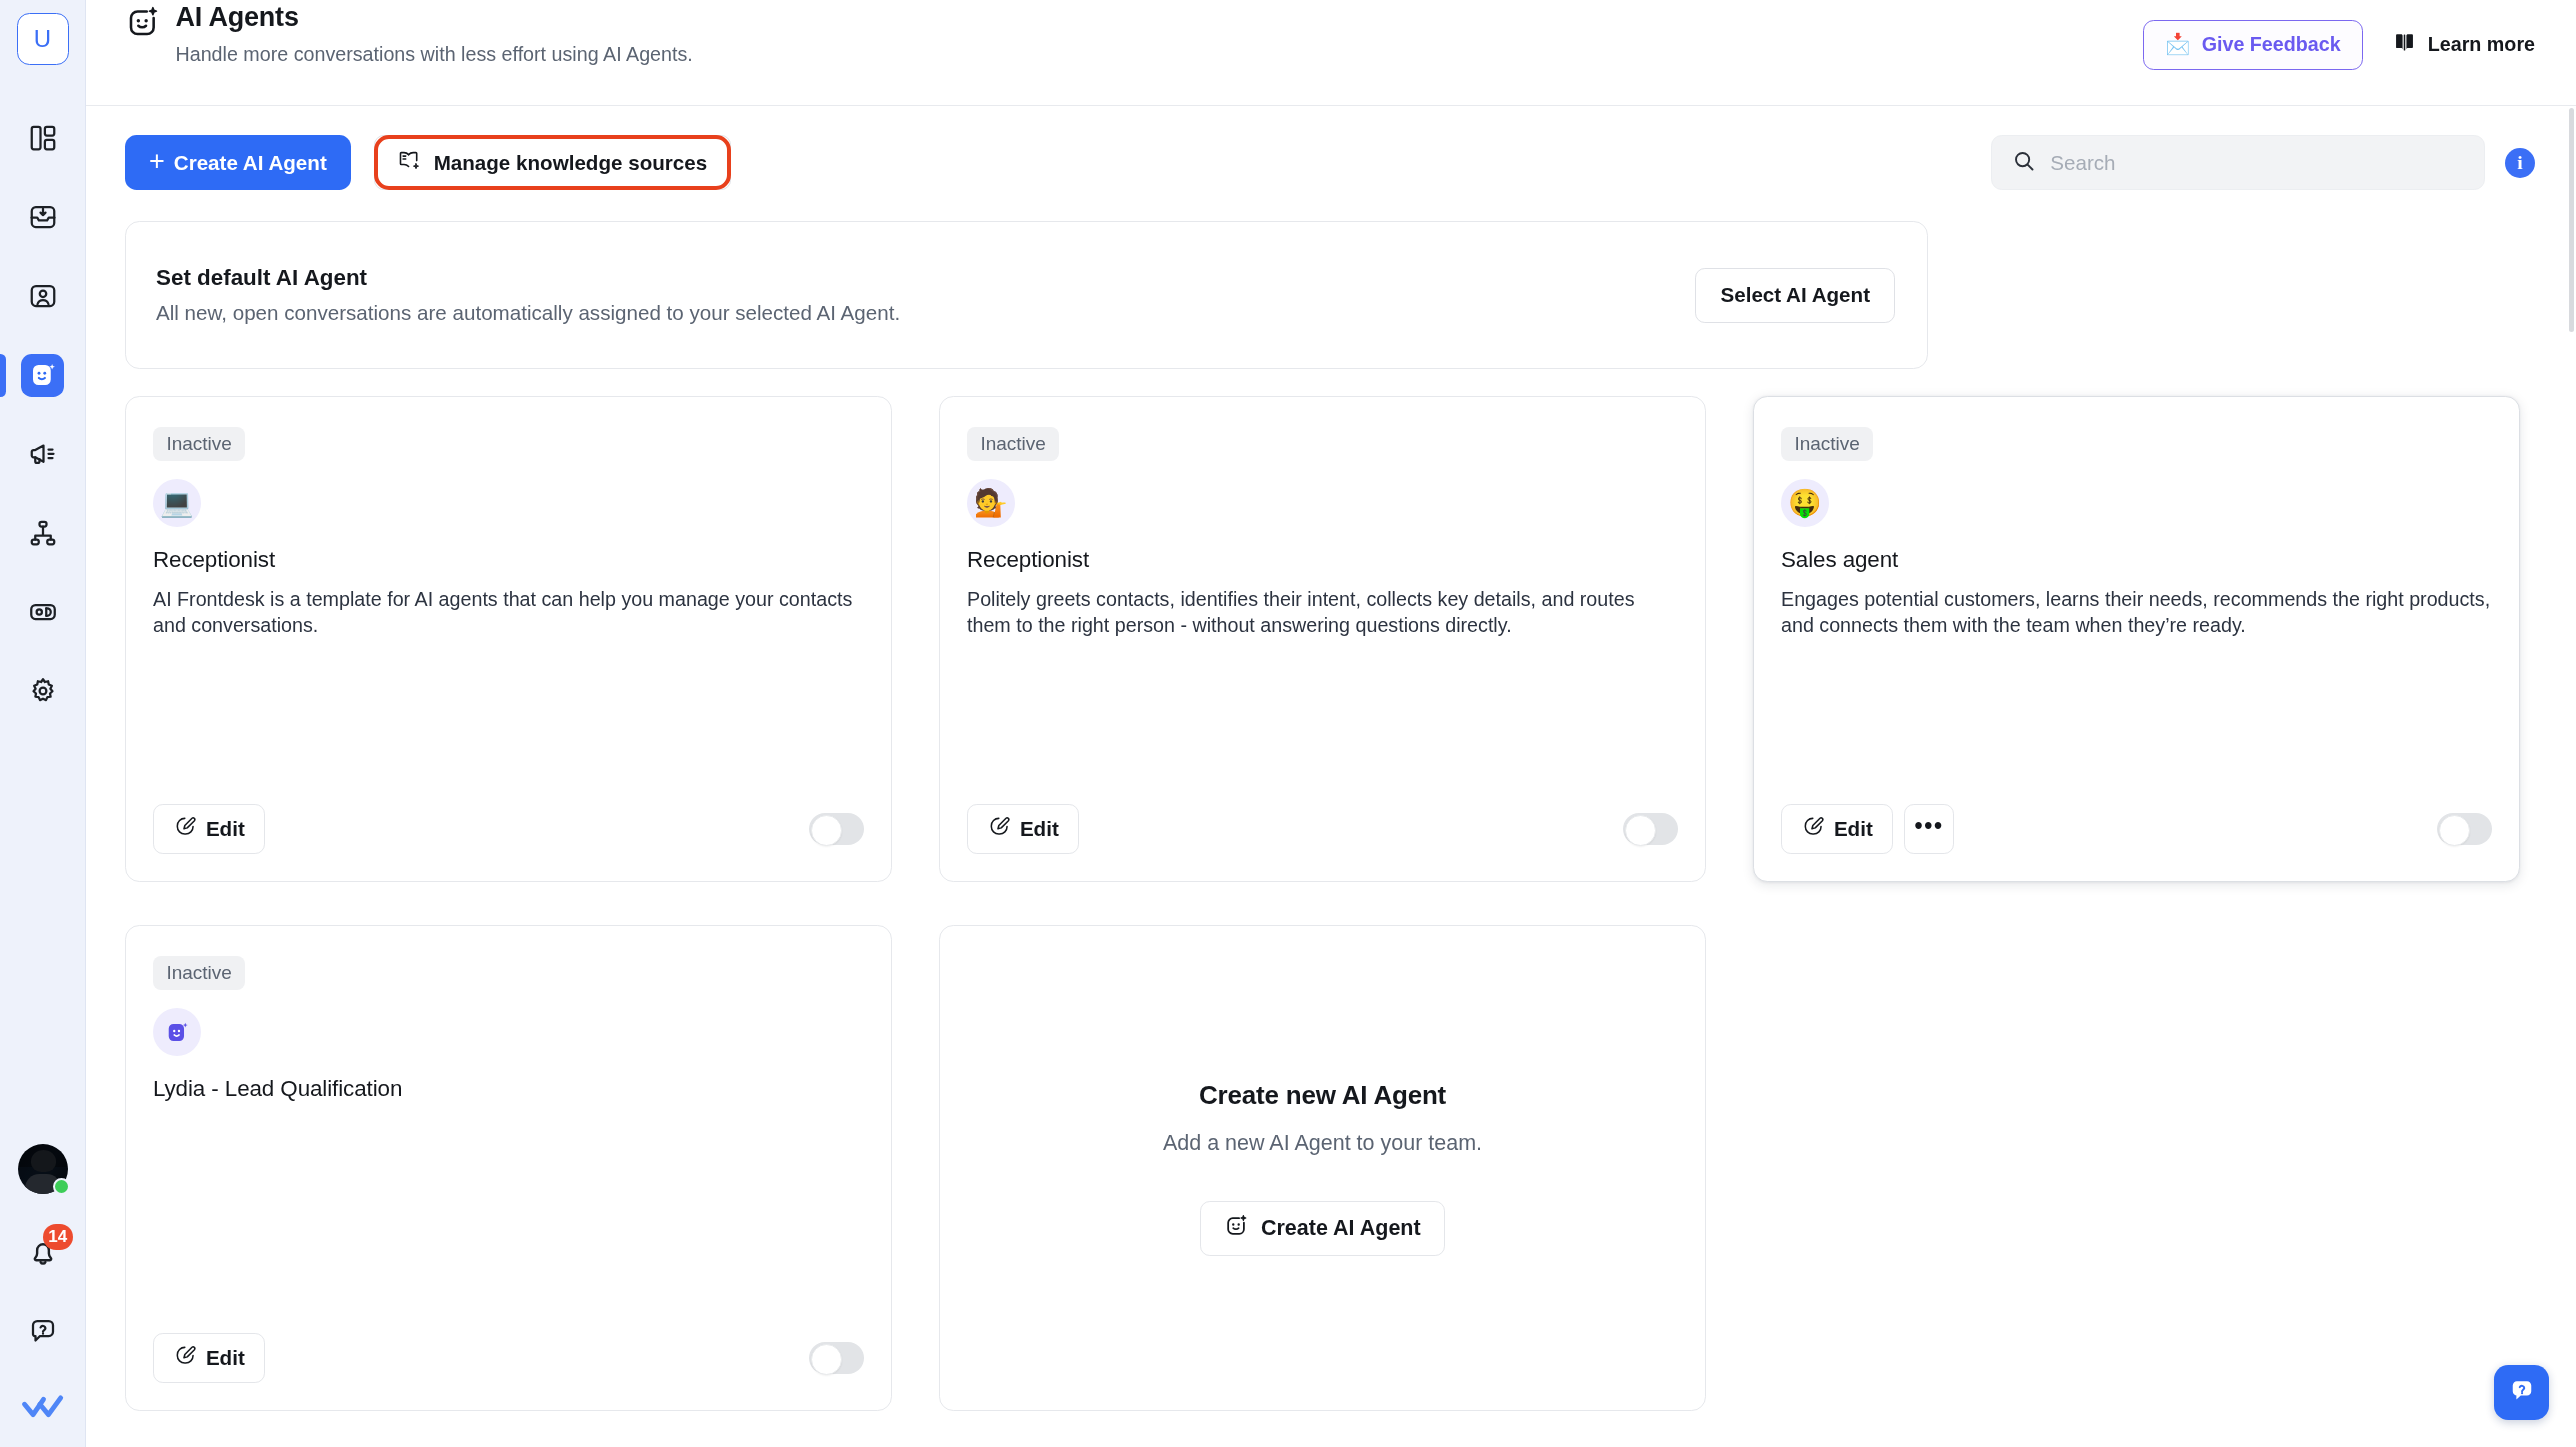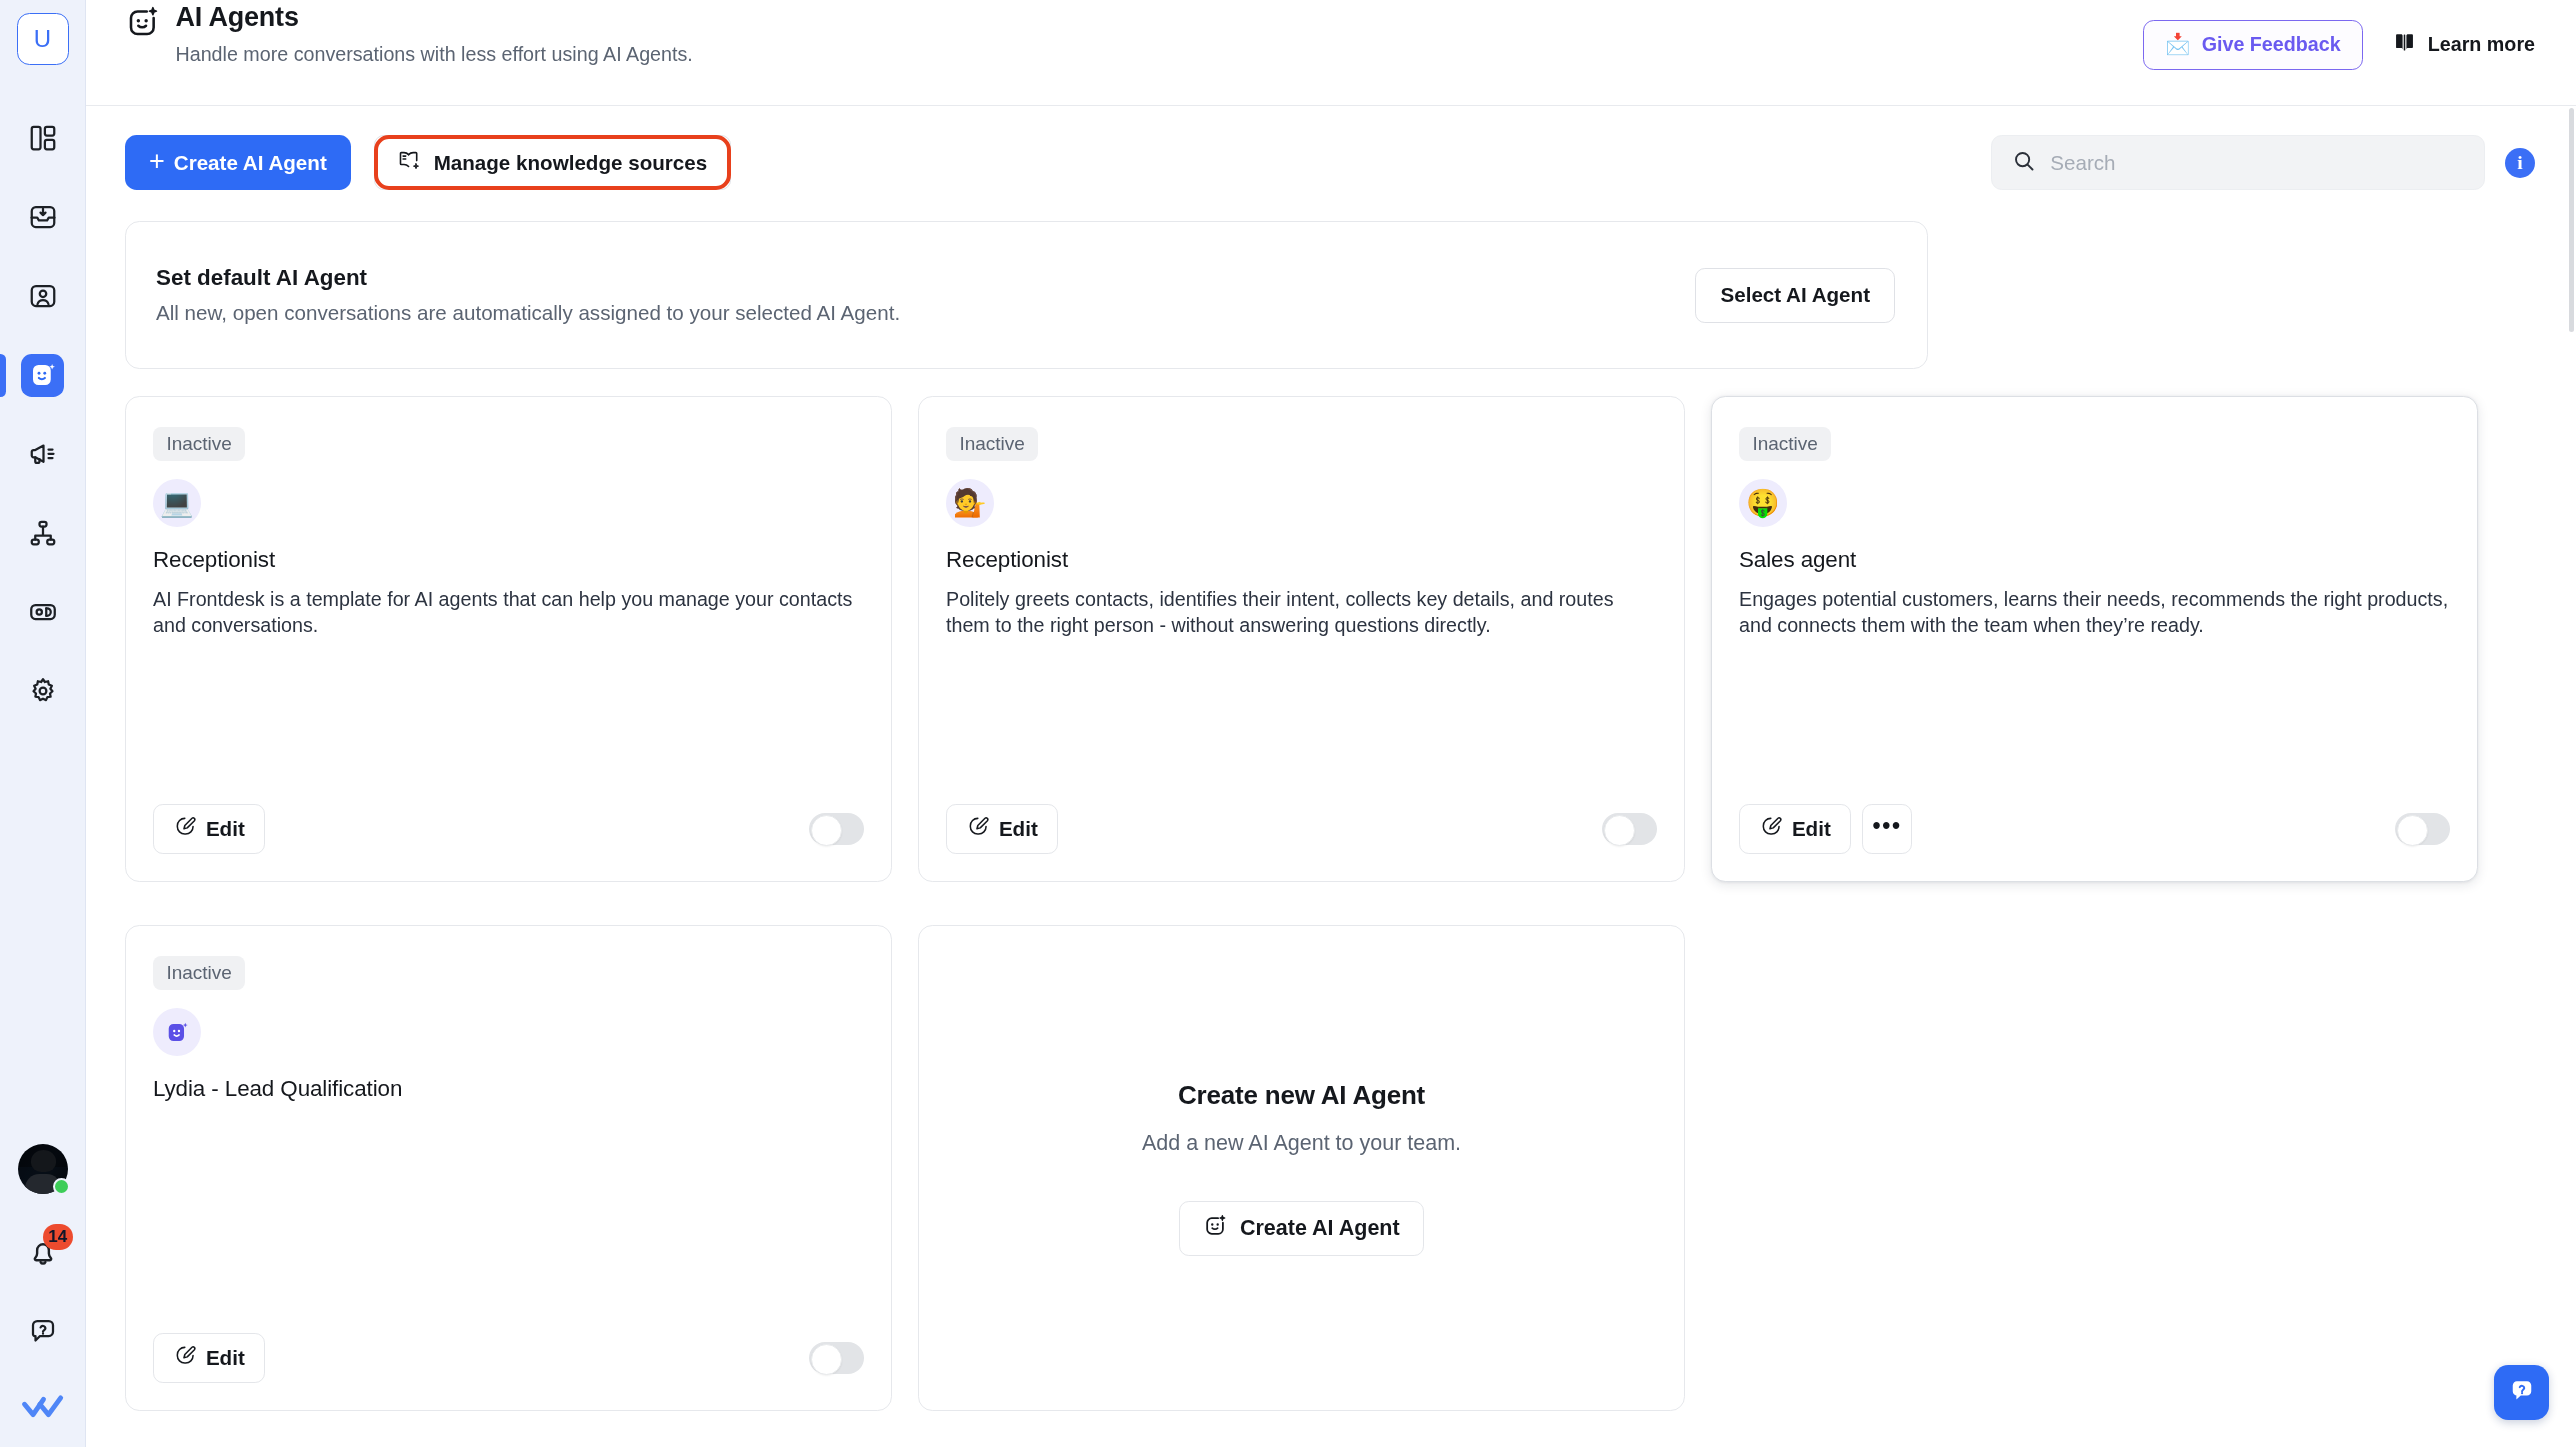--- a/index.html
+++ b/index.html
@@ -70,21 +70,21 @@
     background: #24282e; border-radius: 14.3px 14.3px 0 0;
   }
   .avatar-dot {
     position: absolute; right: -1.8px; bottom: -0.9px; width: 17px; height: 17px;
     border-radius: 50%; background: #3dcd58; border: 2.7px solid #eef2fb;
   }
   .bell-wrap { position: relative; width: 47px; height: 47px; margin-bottom: 32px;
     display: flex; align-items: center; justify-content: center; }
   .bell-badge {
     position: absolute; right: -6.3px; top: -6.3px; min-width: 30px; height: 26px;
-    border-radius: 15px; background: #ed4b2e; color: #0f172a;
+    border-radius: 15px; background: #ed4b2e; color: #ffffff;
     font-size: 17px; font-weight: 700; display: flex; align-items: center;
     justify-content: center; padding: 0 2px; line-height: 1;
   }
   .help-wrap { width: 47px; height: 47px; margin-bottom: 32px;
     display: flex; align-items: center; justify-content: center; }
   .ul-mark { width: 50px; height: 36px; display: flex; align-items: center; justify-content: center; }
 
   
   .main { flex: 1 1 auto; height: 1447px; position: relative; background: #fff;
           display: flex; flex-direction: column; overflow: hidden; }
@@ -166,21 +166,21 @@
   .default-sub { font-size: 20.6px; color: #5b6472; margin-top: 10.7px; }
   .btn-select {
     height: 55px; padding: 0 24px; border: 1.3px solid #dfe1e6; border-radius: 9.8px;
     background: #fff; color: #15181d; font-size: 20.6px; font-weight: 600;
     cursor: pointer; white-space: nowrap; font-family: inherit;
   }
 
   
   .card-grid {
     margin-top: 27px;
-    display: grid; grid-template-columns: repeat(3, 767px); gap: 43px 26px;
+    display: grid; grid-template-columns: repeat(3, 767px); gap: 43px 47px;
   }
   .agent-card {
     height: 486px; border: 1.3px solid #e6e8ec; border-radius: 14.3px; background: #fff;
     padding: 30px 27px 0 27px; display: flex; flex-direction: column; position: relative;
   }
   .agent-card.elevated {
     border-color: #dcdfe4;
     box-shadow: 0 2.7px 11.6px rgba(22,28,45,.10), 0 0.9px 2.7px rgba(22,28,45,.06);
   }
   .status-badge {

